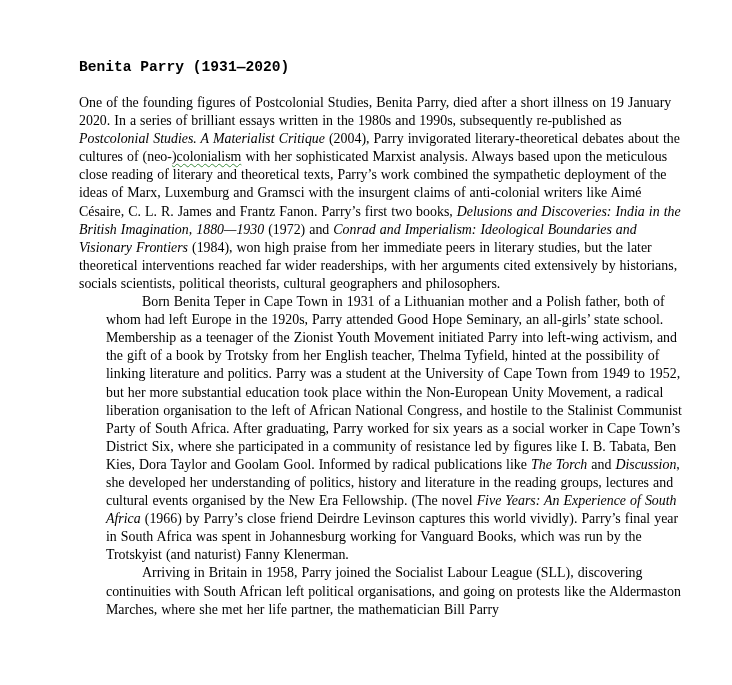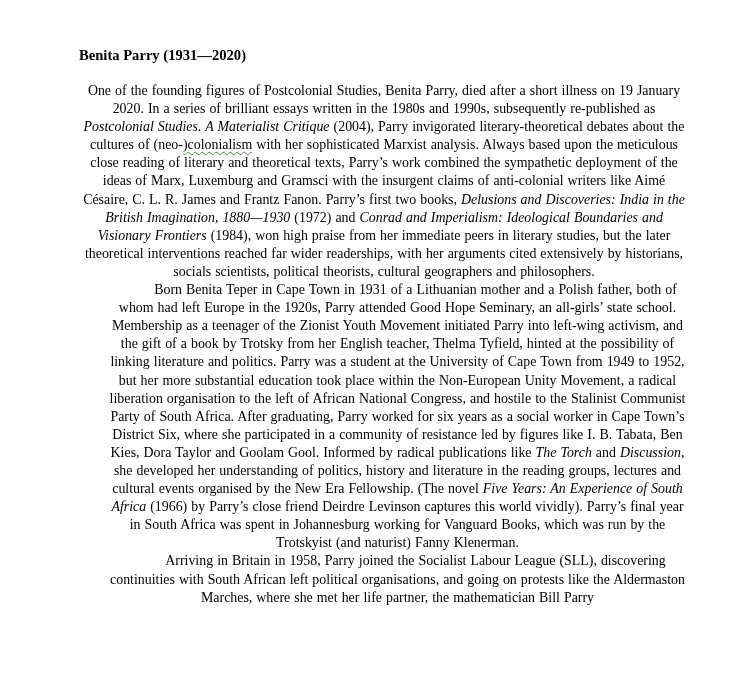--- a/index.html
+++ b/index.html
@@ -18,29 +18,30 @@
   .page {
     position: absolute;
     left: 79px;
     top: 42px;
     width: 610px;
   }
   .doc-title {
     font-size: 14.6px;
     font-weight: bold;
     line-height: 18px;
-    margin: 4px 0 18px 0;
+    margin: 16px 0 18px 0;
     padding: 0;
+    font-family: Liberation Mono, monospace;
   }
   .para {
     margin: 0;
     padding: 0;
     font-size: 13.9px;
     line-height: 18.1px;
-    text-align: center;
+    text-align: left;
     word-spacing: 0.04em;
   }
   .para.indent {
     text-indent: 36px;
     margin-left: 27px;
   }
   .italic {
     font-style: italic;
   }
   .squiggle {

